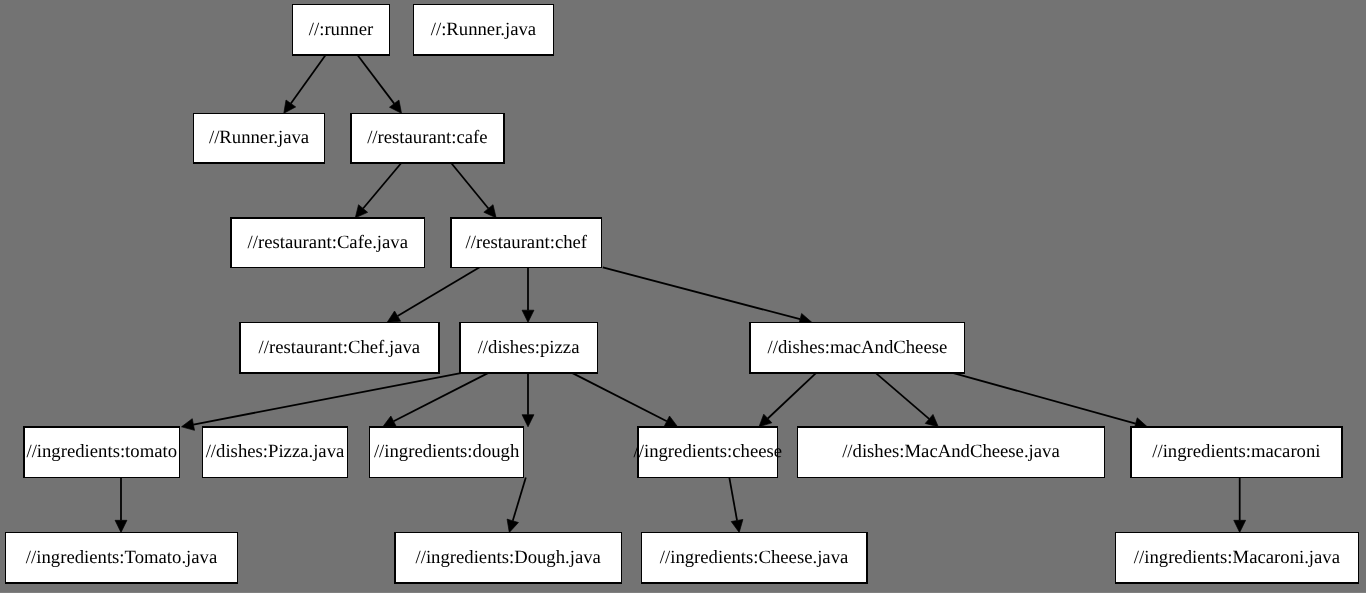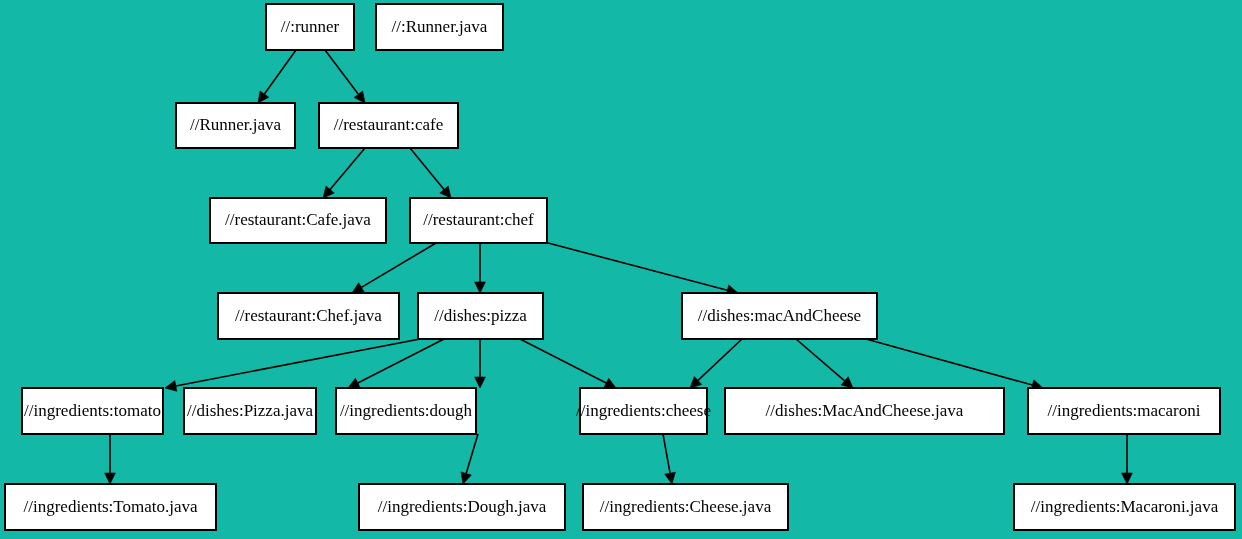--- a/index.html
+++ b/index.html
@@ -10,21 +10,21 @@
   body {
     width: 1242px;
     height: 539px;
     font-family: "Liberation Serif", "DejaVu Serif", serif;
     overflow: hidden;
   }
   #graph-root {
     position: relative;
     width: 1242px;
     height: 539px;
-    background: #14b8a6;
+    background: #737373;
   }
   svg#graph-canvas {
     position: absolute;
     top: 0;
     left: 0;
     width: 1242px;
     height: 539px;
     display: block;
   }
   .node-box {

